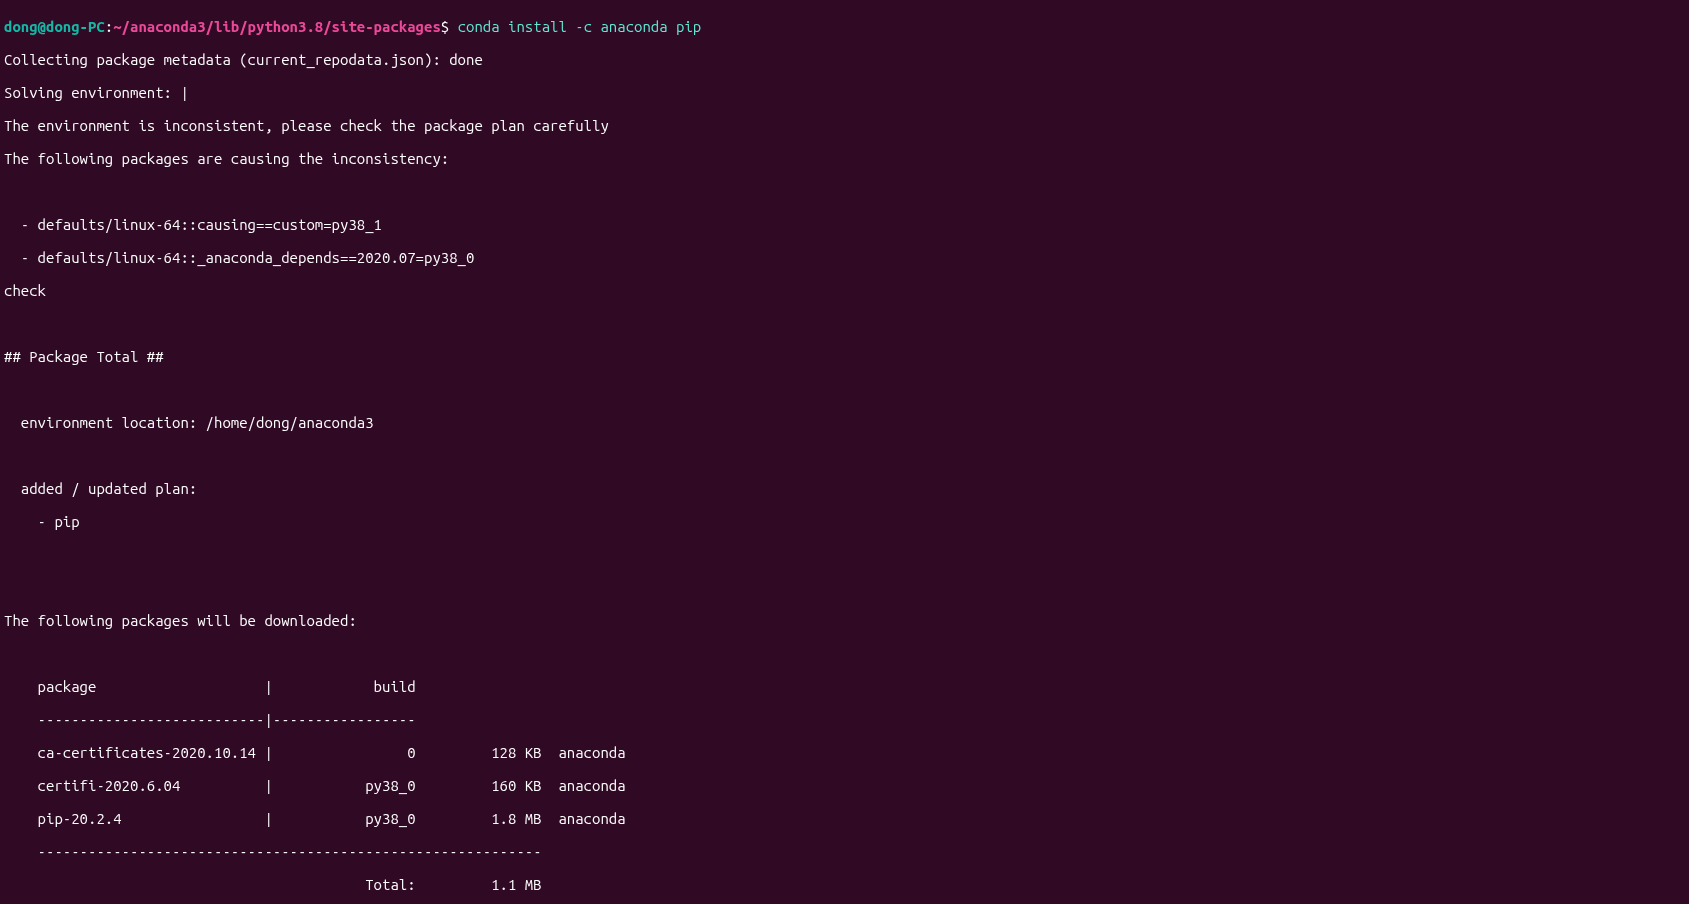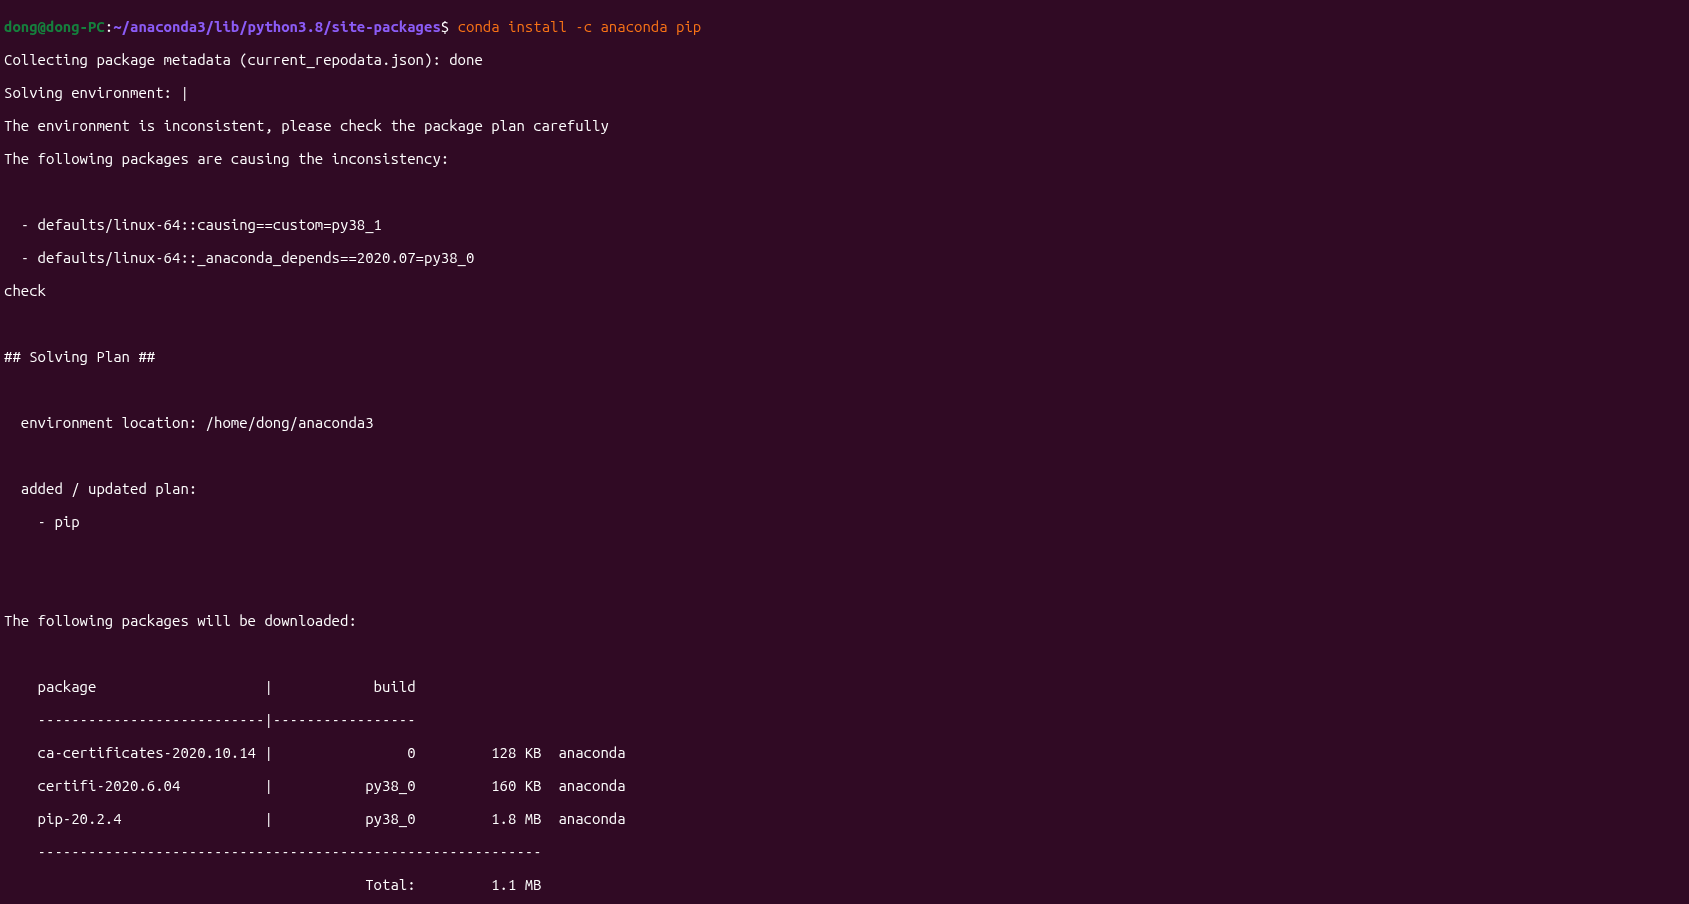--- a/index.html
+++ b/index.html
@@ -9,40 +9,40 @@
     font-size: 15px;
     line-height: 1.1;
     margin: 0;
     padding: 2px 4px;
     white-space: pre;
     overflow-x: hidden;
     width: 1689px;
     min-height: 904px;
     box-sizing: border-box;
   }
-  .user { color: #15803d; font-weight: bold; }
-  .path { color: #8b5cf6; font-weight: bold; }
+  .user { color: #14b8a6; font-weight: bold; }
+  .path { color: #ec4899; font-weight: bold; }
   .dollar { color: #ffffff; }
-  .cmd { color: #f97316; }
+  .cmd { color: #5eead4; }
   .out { color: #ffffff; }
   .row { display: block; }
 </style>
 </head>
 <body>
 <span class="row"><span class="user">dong@dong-PC</span><span class="out">:</span><span class="path">~/anaconda3/lib/python3.8/site-packages</span><span class="dollar">$</span> <span class="cmd">conda install -c anaconda pip</span></span>
 <span class="row out">Collecting package metadata (current_repodata.json): done</span>
 <span class="row out">Solving environment: |</span>
 <span class="row out">The environment is inconsistent, please check the package plan carefully</span>
 <span class="row out">The following packages are causing the inconsistency:</span>
 <span class="row out"> </span>
 <span class="row out">  - defaults/linux-64::causing==custom=py38_1</span>
 <span class="row out">  - defaults/linux-64::_anaconda_depends==2020.07=py38_0</span>
 <span class="row out">check</span>
 <span class="row out"> </span>
-<span class="row out">## Solving Plan ##</span>
+<span class="row out">## Package Total ##</span>
 <span class="row out"> </span>
 <span class="row out">  environment location: /home/dong/anaconda3</span>
 <span class="row out"> </span>
 <span class="row out">  added / updated plan:</span>
 <span class="row out">    - pip</span>
 <span class="row out"> </span>
 <span class="row out"> </span>
 <span class="row out">The following packages will be downloaded:</span>
 <span class="row out"> </span>
 <span class="row out">    package                    |            build</span>

